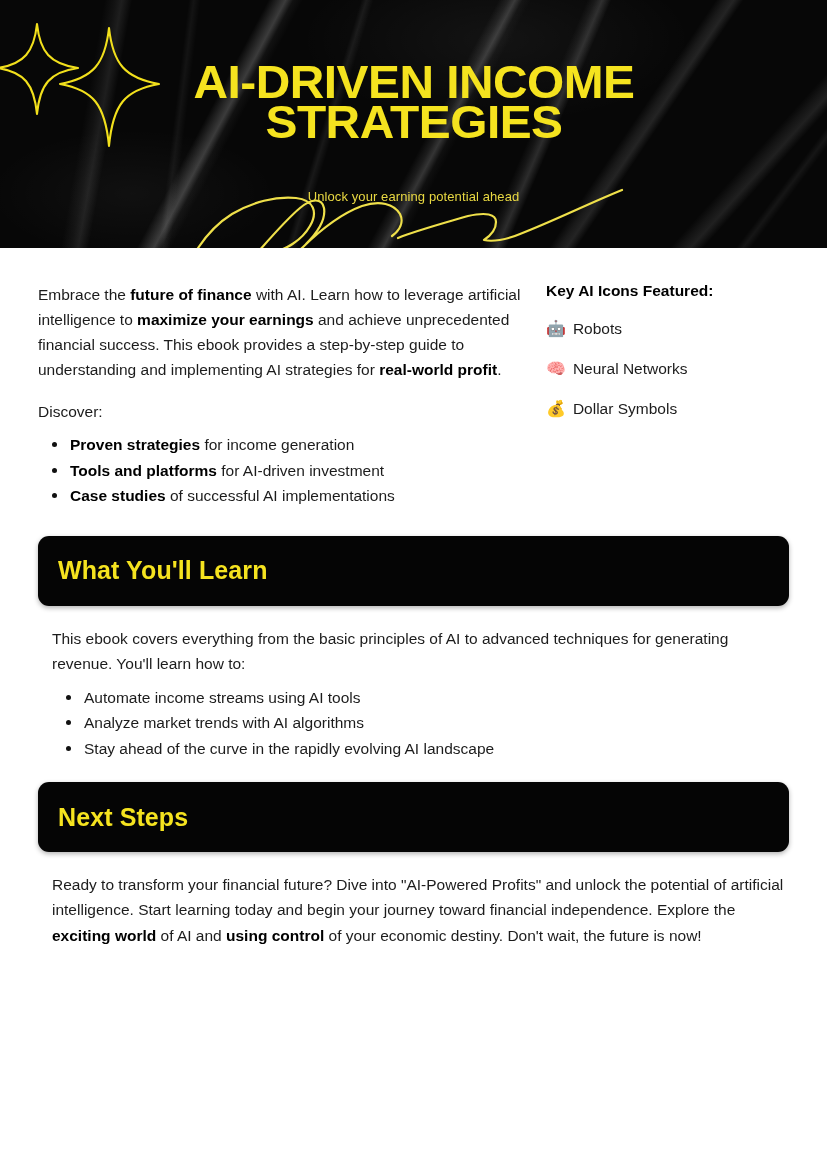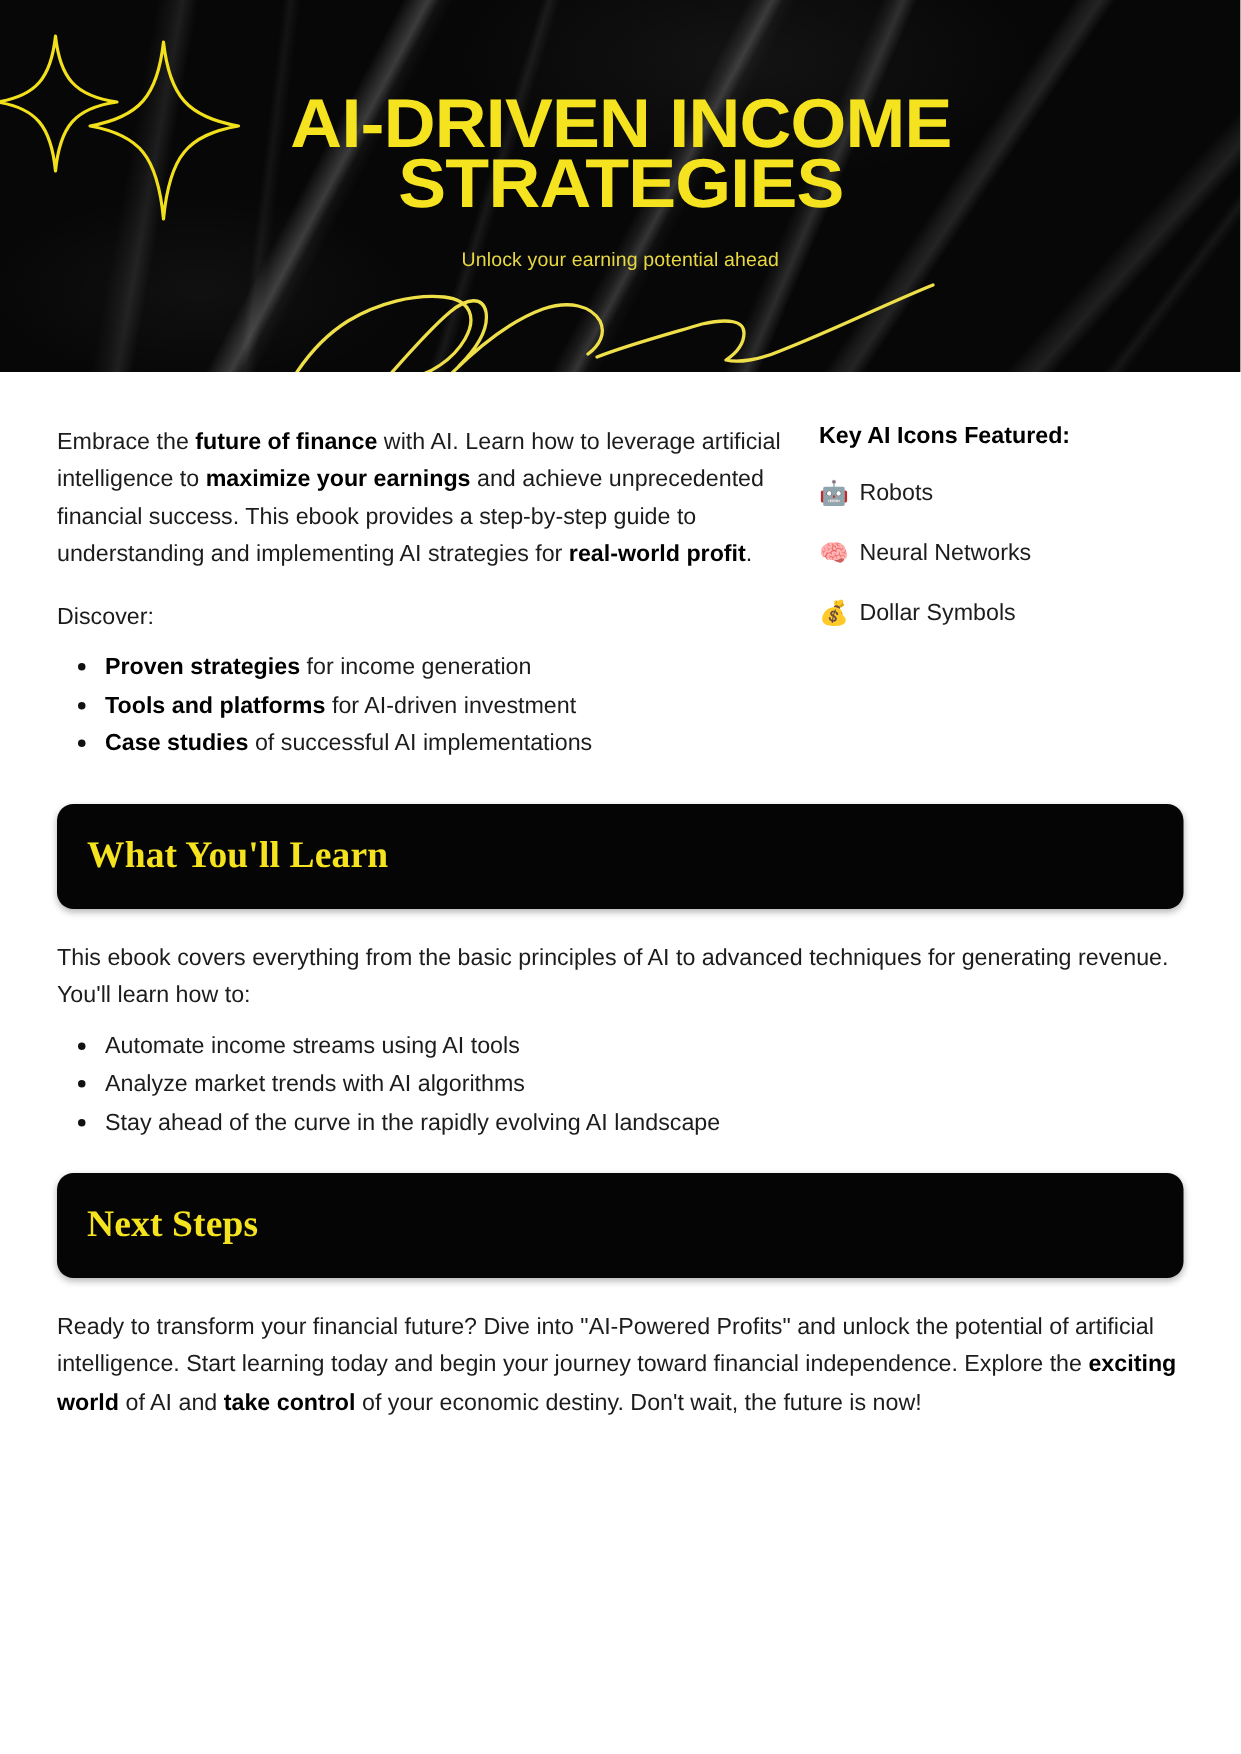--- a/index.html
+++ b/index.html
@@ -51,20 +51,21 @@
 
   .hero-inner {
     position: absolute;
     inset: 0;
     display: flex;
     flex-direction: column;
     align-items: center;
     justify-content: flex-start;
     padding-top: 62px;
     box-sizing: border-box;
+    gap: 24px;
   }
   .hero-title {
     margin: 0;
     color: #F5E31F;
     font-family: "Liberation Sans", sans-serif;
     font-weight: 700;
     font-size: 46px;
     line-height: 0.88;
     letter-spacing: -0.5px;
     text-align: center;
@@ -159,23 +160,22 @@
     padding-left: 20px;
     box-sizing: border-box;
     box-shadow: 0 2px 5px rgba(0,0,0,0.30);
   }
   .band h2 {
     margin: 0;
     color: #F5E31F;
     font-size: 25px;
     font-weight: 700;
     letter-spacing: 0.1px;
-    font-family: Liberation Serif, serif;
-  }
-  .section-body { padding-top: 20px; }
+  }
+  .section-body { padding-top: 20px; margin-left: 14px; }
   .section-body p.body { margin-bottom: 10px; }
 
   .spacer-lg { height: 26px; }
   .spacer-md { height: 20px; }
 </style>
 </head>
 <body>
 
 <header class="hero">
   <div class="hero-texture"></div>
@@ -252,17 +252,17 @@
     </div>
   </section>
 
   <div class="spacer-md"></div>
 
   <section>
     <div class="band">
       <h2>Next Steps</h2>
     </div>
     <div class="section-body">
-      <p class="body"><span>Ready to transform your financial future? Dive into "AI-Powered Profits" and unlock the potential of artificial intelligence. Start learning today and begin your journey toward financial independence. Explore the </span><b>exciting world</b><span> of AI and </span><b>take control</b><span> of your economic destiny. Don't wait, the future is now!</span></p>
+      <p class="body"><span>Ready to transform your financial future? Dive into "AI-Powered Profits" and unlock the potential of artificial intelligence. Start learning today and begin your journey toward financial independence. Explore the </span><b>exciting world</b><span> of AI and </span><b>using control</b><span> of your economic destiny. Don't wait, the future is now!</span></p>
     </div>
   </section>
 
 </main>
 
 </body></html>

